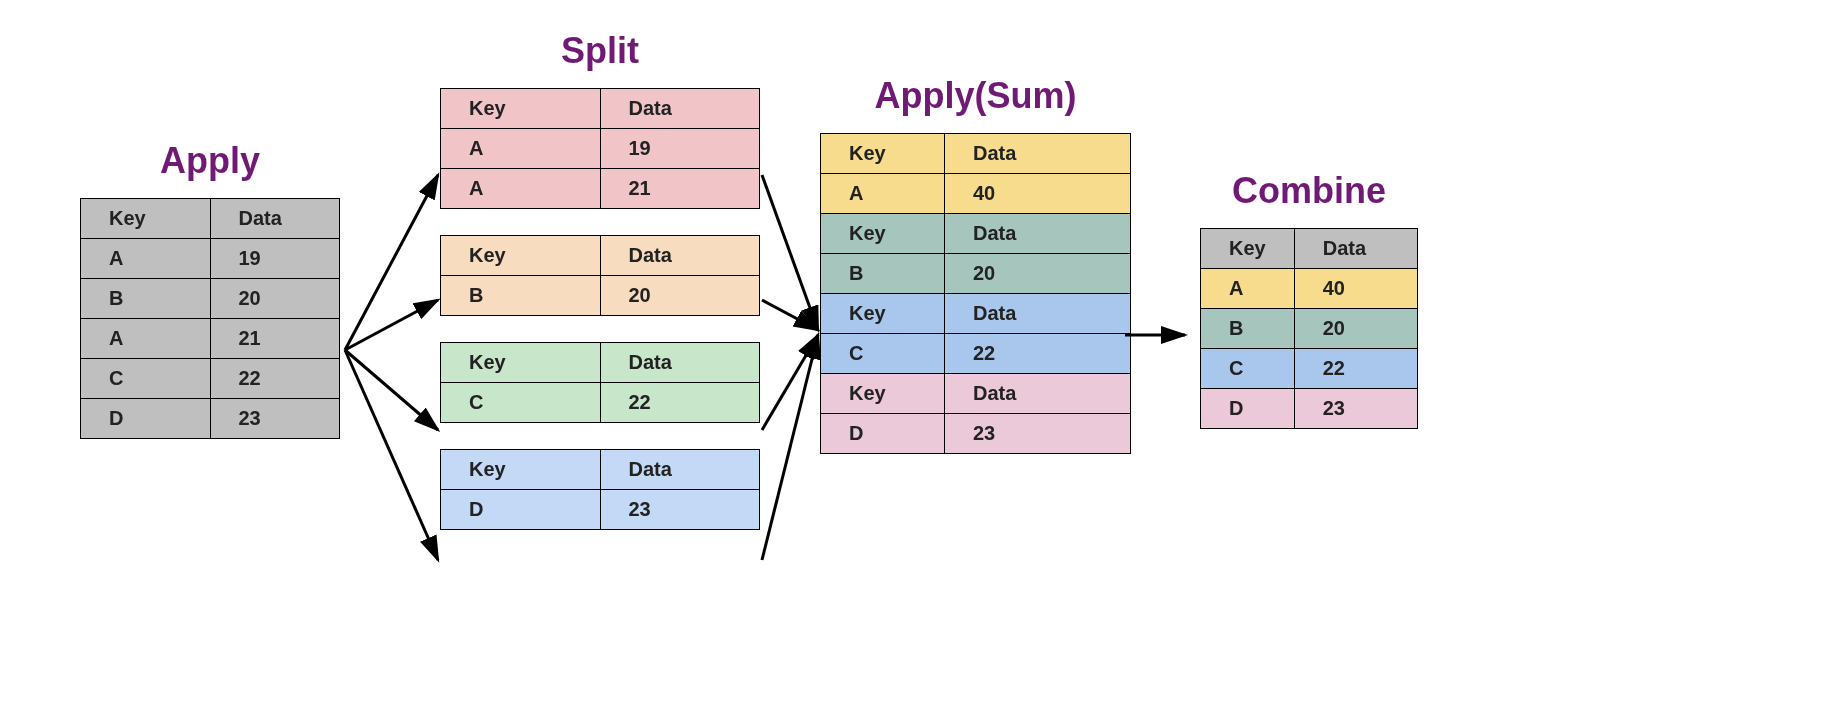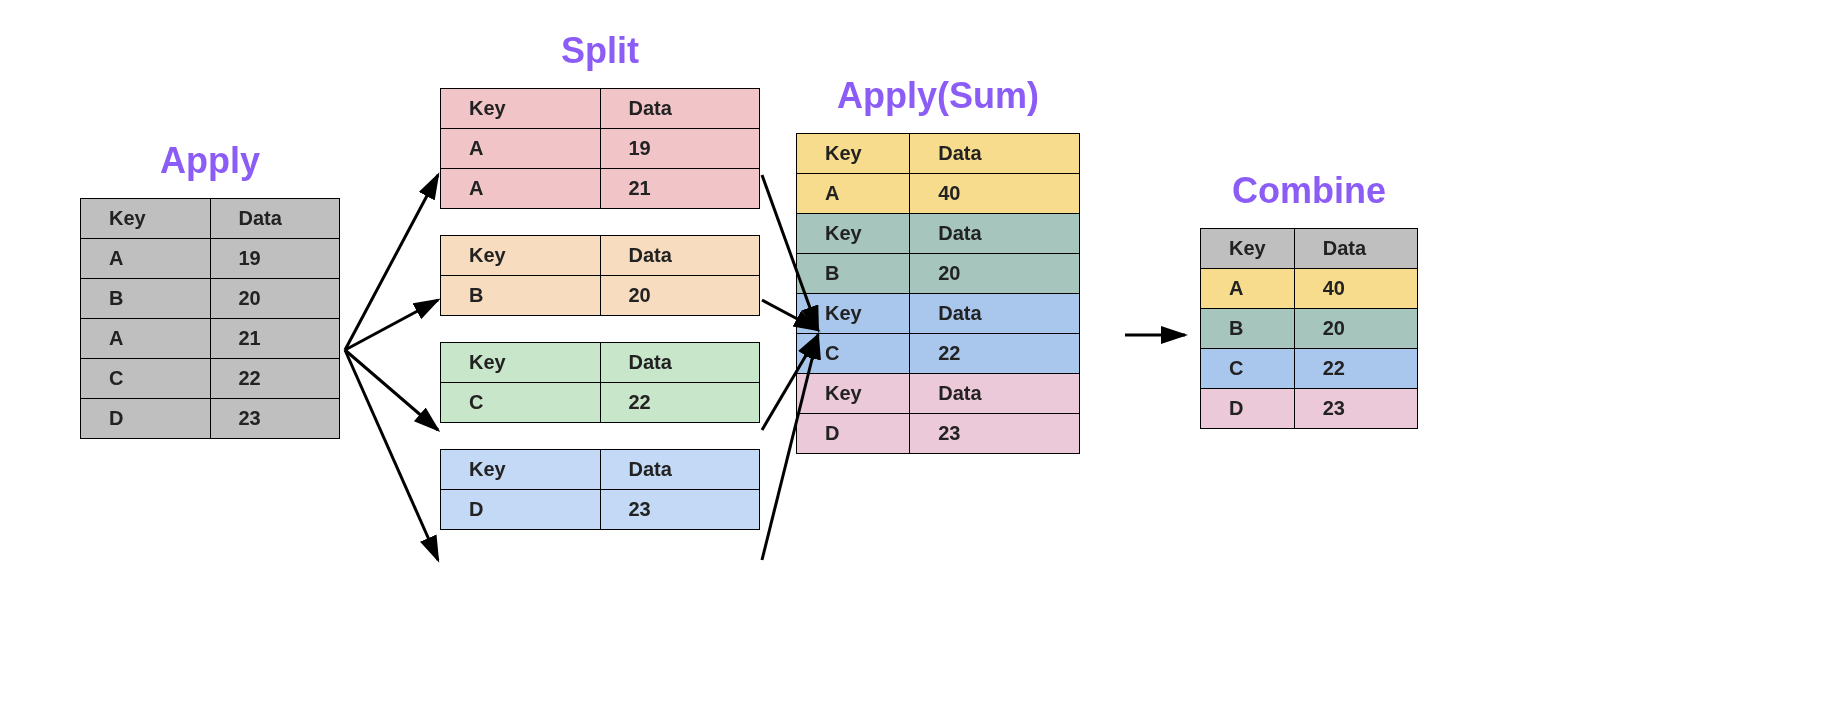--- a/index.html
+++ b/index.html
@@ -13,21 +13,21 @@
     position: relative;
   }
   .stage {
     position: absolute;
   }
   .stage-title {
     font-size: 36px;
     font-weight: 700;
     text-align: center;
     margin-bottom: 16px;
-    color: #8b5cf6;
+    color: #701a75;
   }
   table.tbl {
     border-collapse: collapse;
     width: 100%;
   }
   table.tbl td, table.tbl th {
     border: 1px solid #000;
     padding: 8px 28px;
     text-align: left;
     font-size: 20px;
@@ -130,21 +130,21 @@
           <th>Data</th>
         </tr>
     <tr style="background:#c3d9f5">
           <td>D</td>
           <td>23</td>
         </tr>
   </tbody>
     </table>
 </div>
 
-<div class="stage" style="left:796px; top:75px; width:284px;">
+<div class="stage" style="left:820px; top:75px; width:311px;">
   <div class="stage-title">Apply(Sum)</div>
 
   <table class="tbl">
     <tbody>
         <tr style="background:#f6dc8c">
           <th style="width:40%">Key</th>
           <th>Data</th>
         </tr>
     <tr style="background:#f6dc8c">
           <td>A</td>

